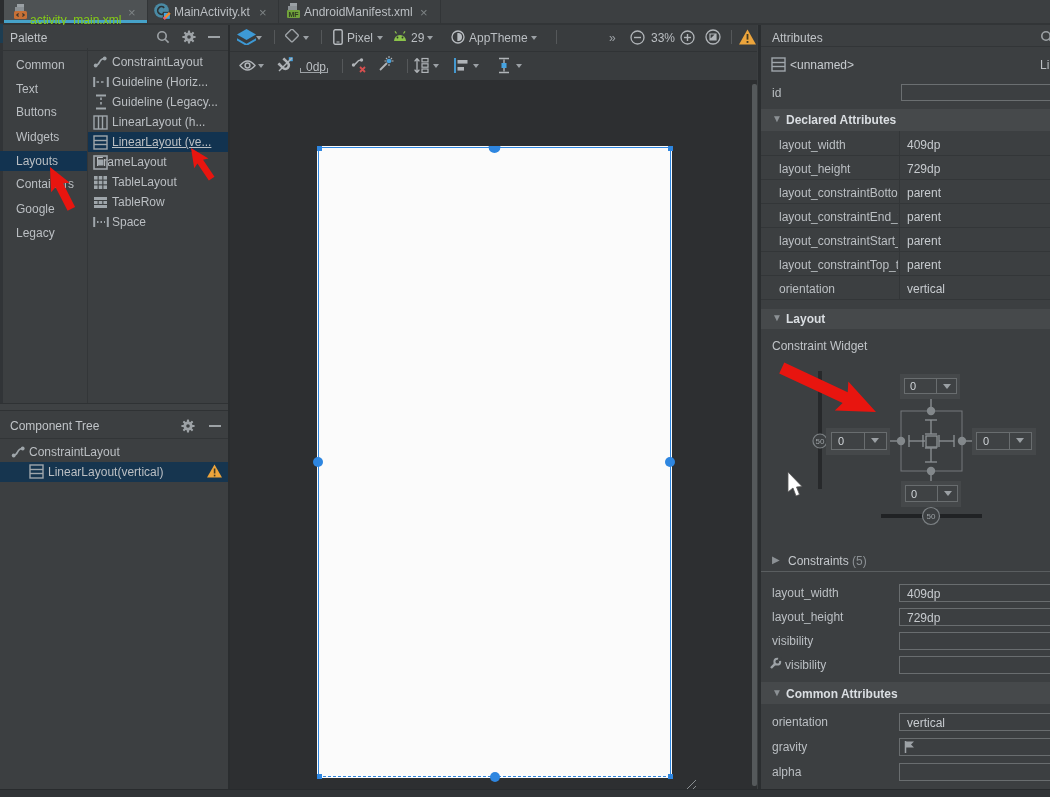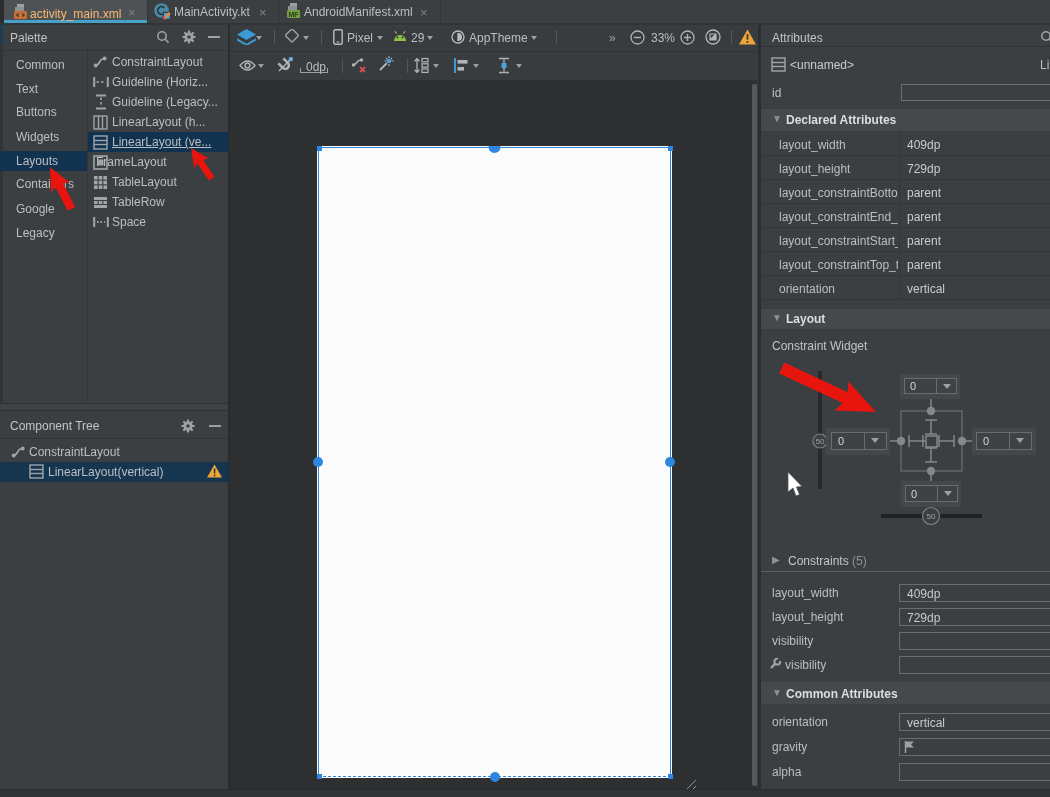--- a/index.html
+++ b/index.html
@@ -22,21 +22,21 @@
 <div class="abs" style="left:278px;top:0;width:1px;height:23px;background:#323537;"></div>
 <div class="abs" style="left:440px;top:0;width:1px;height:23px;background:#323537;"></div>
 <div class="abs" style="left:0;top:23px;width:1050px;height:2px;background:#323537;"></div>
 
 <svg class="abs" style="left:13px;top:4px" width="15" height="15">
   <rect x="4" y="0" width="7" height="5" fill="#9aa0a4"></rect>
   <rect x="2" y="3" width="9" height="6" fill="#8b9195"></rect>
   <rect x="1" y="7" width="13" height="8" rx="1.5" fill="#c77036"></rect>
   <path d="M5.6 9.5 L3.8 11 L5.6 12.5 M9.4 9.5 L11.2 11 L9.4 12.5" stroke="#3a342c" stroke-width="1.2" fill="none"></path>
 </svg>
-<div class="txt" style="left:30px;top:8px;color:#fdba74;">activity_main.xml</div>
+<div class="txt" style="left:30px;top:14px;color:#84cc16;">activity_main.xml</div>
 <div class="txt" style="left:128px;top:6px;color:#7e8486;font-size:13px;">×</div>
 
 <svg class="abs" style="left:154px;top:3px" width="17" height="17">
   <circle cx="7.5" cy="7.5" r="7.3" fill="#4a8aa4"></circle>
   <path d="M10.2 4.8 A3.8 3.8 0 1 0 10.2 10.2" stroke="#2b3234" stroke-width="1.7" fill="none"></path>
   <rect x="8.8" y="8.8" width="8" height="8" fill="#323a3e"></rect>
   <rect x="9.9" y="9.9" width="5.9" height="5.9" fill="#41a6e3"></rect>
   <line x1="9.9" y1="15.8" x2="15.8" y2="9.9" stroke="#f08a2e" stroke-width="2.6"></line>
   <line x1="9.9" y1="15.8" x2="11.4" y2="14.3" stroke="#e5547f" stroke-width="2.6"></line>
 </svg>

